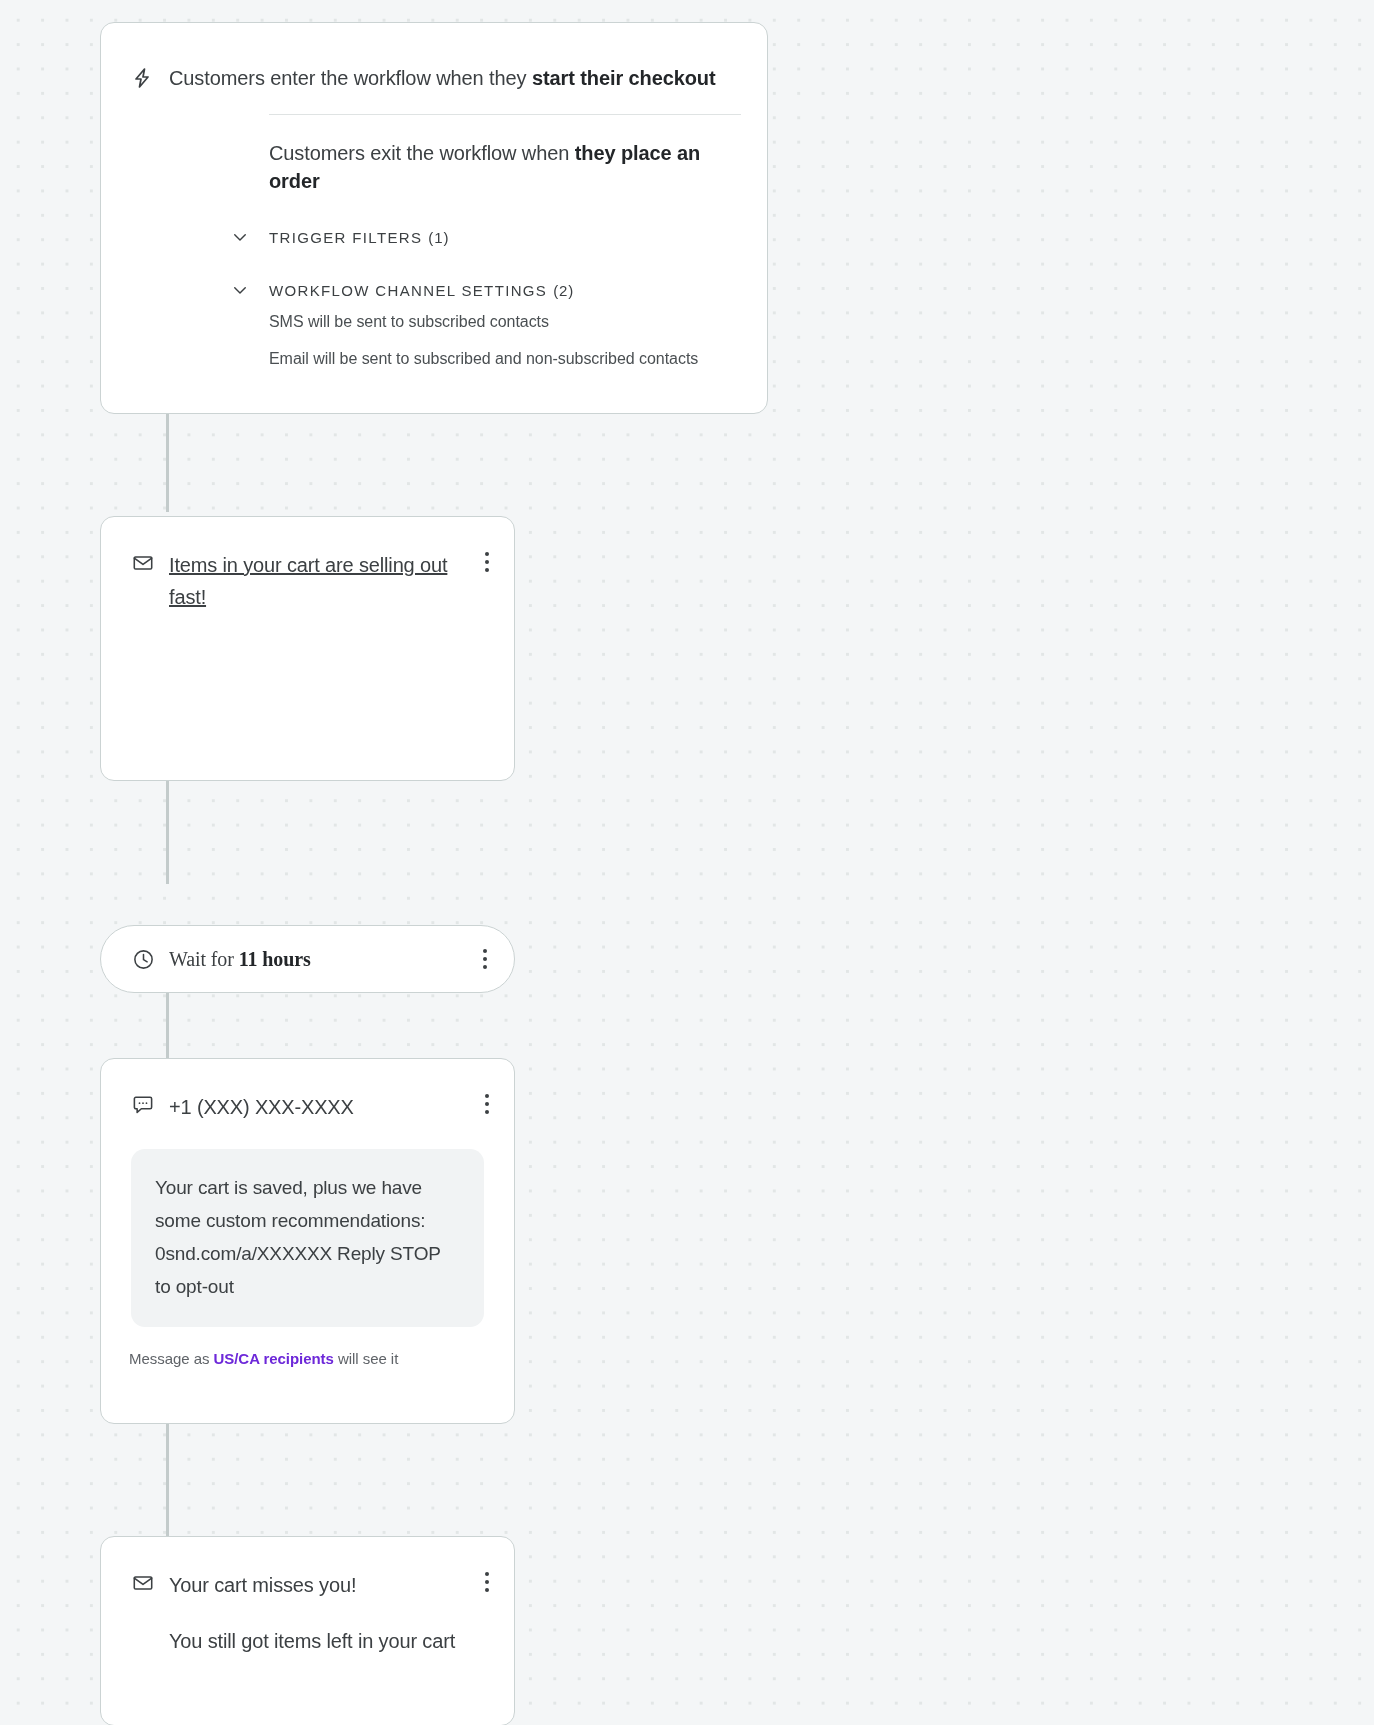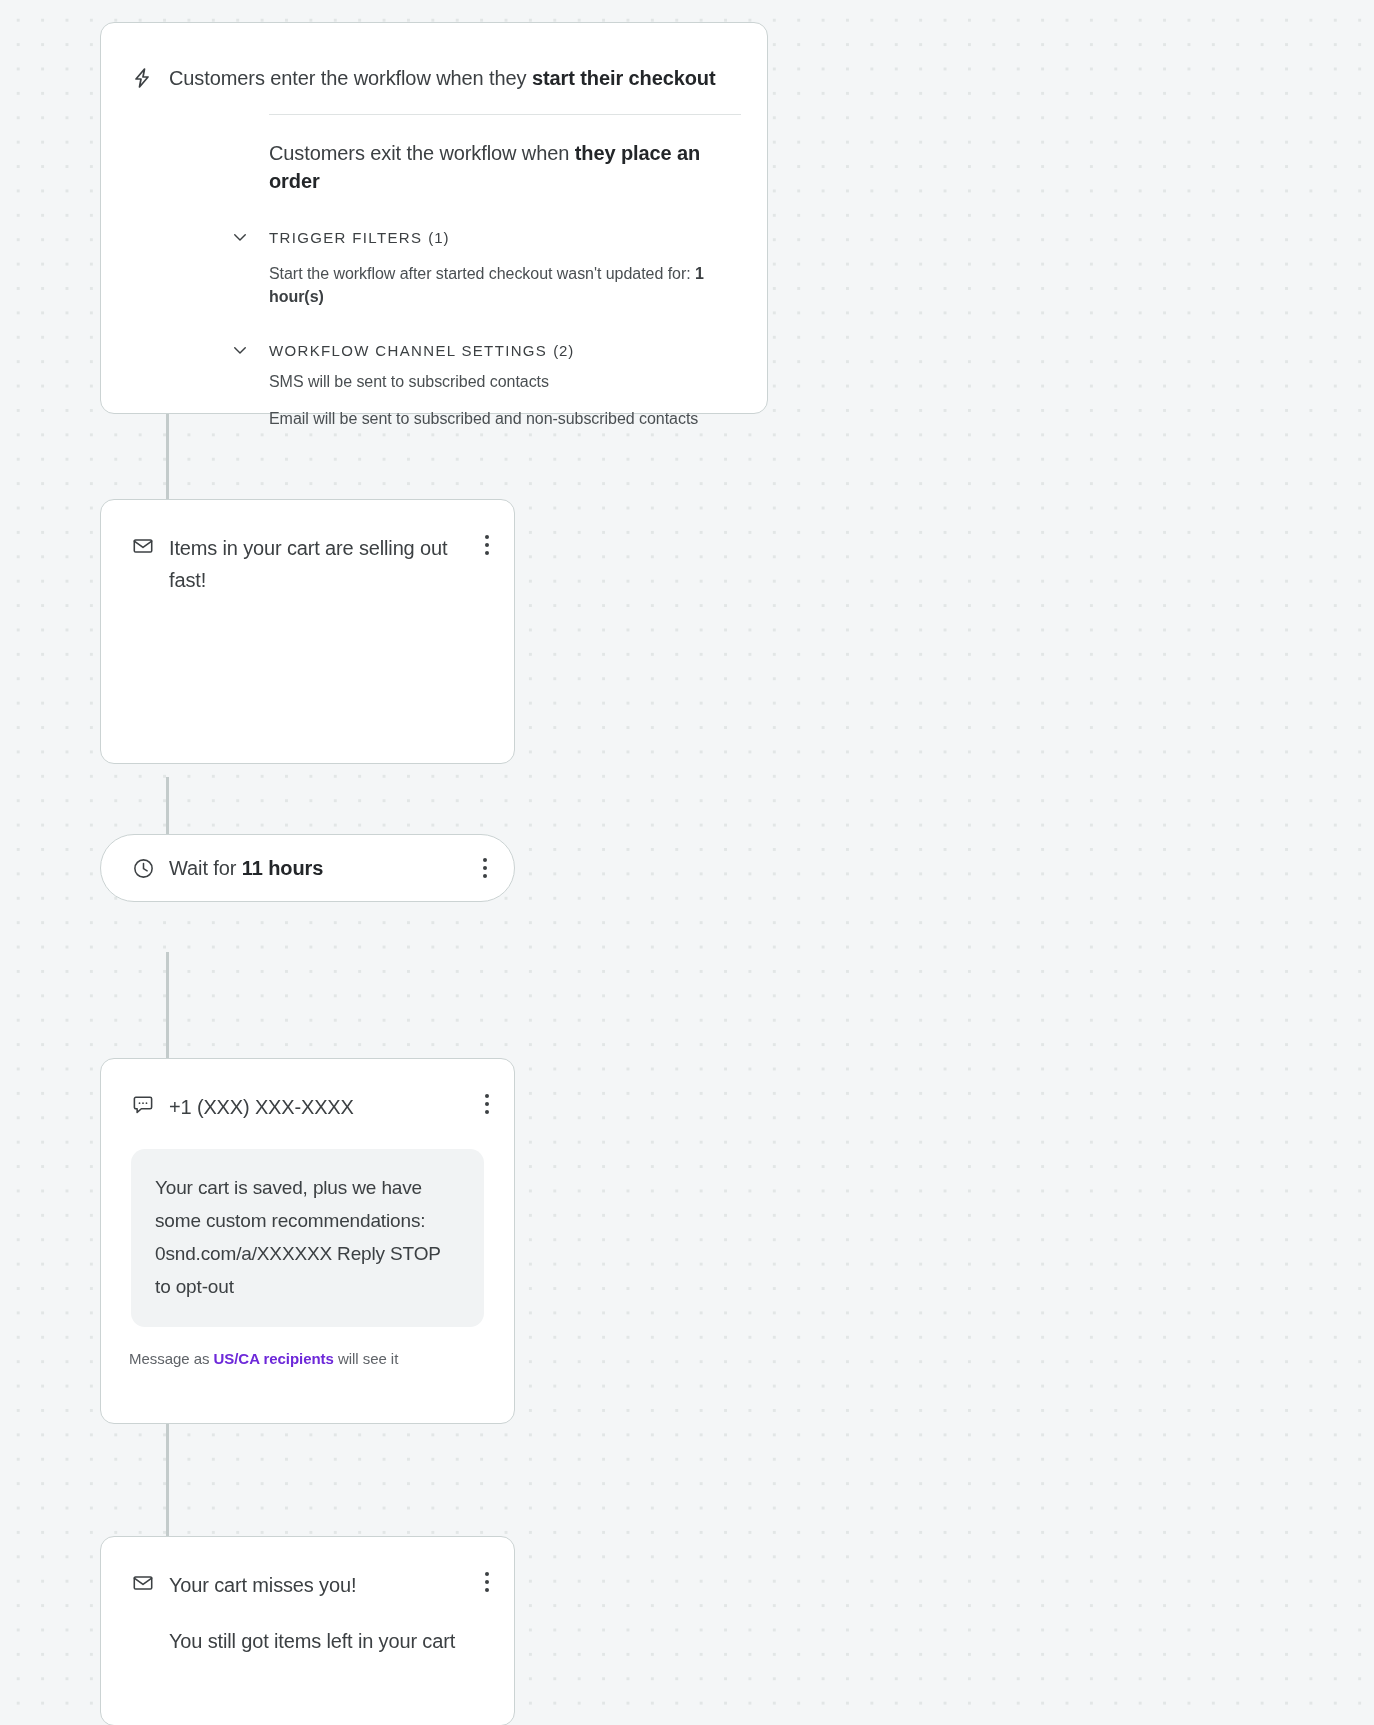--- a/index.html
+++ b/index.html
@@ -151,22 +151,22 @@
     font-weight: 700;
     color: #3c4043;
   }
 
   
   .msg-card {
     left: 100px;
     width: 415px;
   }
 
-  #email-card-1 { top: 499px; height: 265px; }
-  #wait-node    { top: 834px; height: 68px; left: 100px; width: 415px; }
+  #email-card-1 { top: 516px; height: 265px; text-decoration: underline; }
+  #wait-node    { top: 925px; height: 68px; left: 100px; width: 415px; font-family: Liberation Serif, serif; }
   #sms-card     { top: 1058px; height: 366px; }
   #email-card-2 { top: 1536px; height: 190px; }
 
   .card-head {
     display: flex;
     align-items: flex-start;
     padding: 32px 0 0 0;
     position: relative;
   }
 
@@ -305,23 +305,20 @@
 
     <div class="section-head">
       <span class="chev">
         <svg width="18" height="18" viewBox="0 0 24 24" fill="none" stroke="#3c4043" stroke-width="1.9" stroke-linecap="round" stroke-linejoin="round">
           <polyline points="5,9 12,16 19,9"></polyline>
         </svg>
       </span>
       <span class="section-title">TRIGGER FILTERS</span>
       <span class="section-count">(1)</span>
     </div>
-    <div class="section-body">
-      <span>Start the workflow after started checkout wasn't updated for: </span><span class="sb">1 hour(s)</span>
-    </div>
 
     <div class="section-head">
       <span class="chev">
         <svg width="18" height="18" viewBox="0 0 24 24" fill="none" stroke="#3c4043" stroke-width="1.9" stroke-linecap="round" stroke-linejoin="round">
           <polyline points="5,9 12,16 19,9"></polyline>
         </svg>
       </span>
       <span class="section-title">WORKFLOW CHANNEL SETTINGS</span>
       <span class="section-count">(2)</span>
     </div>

